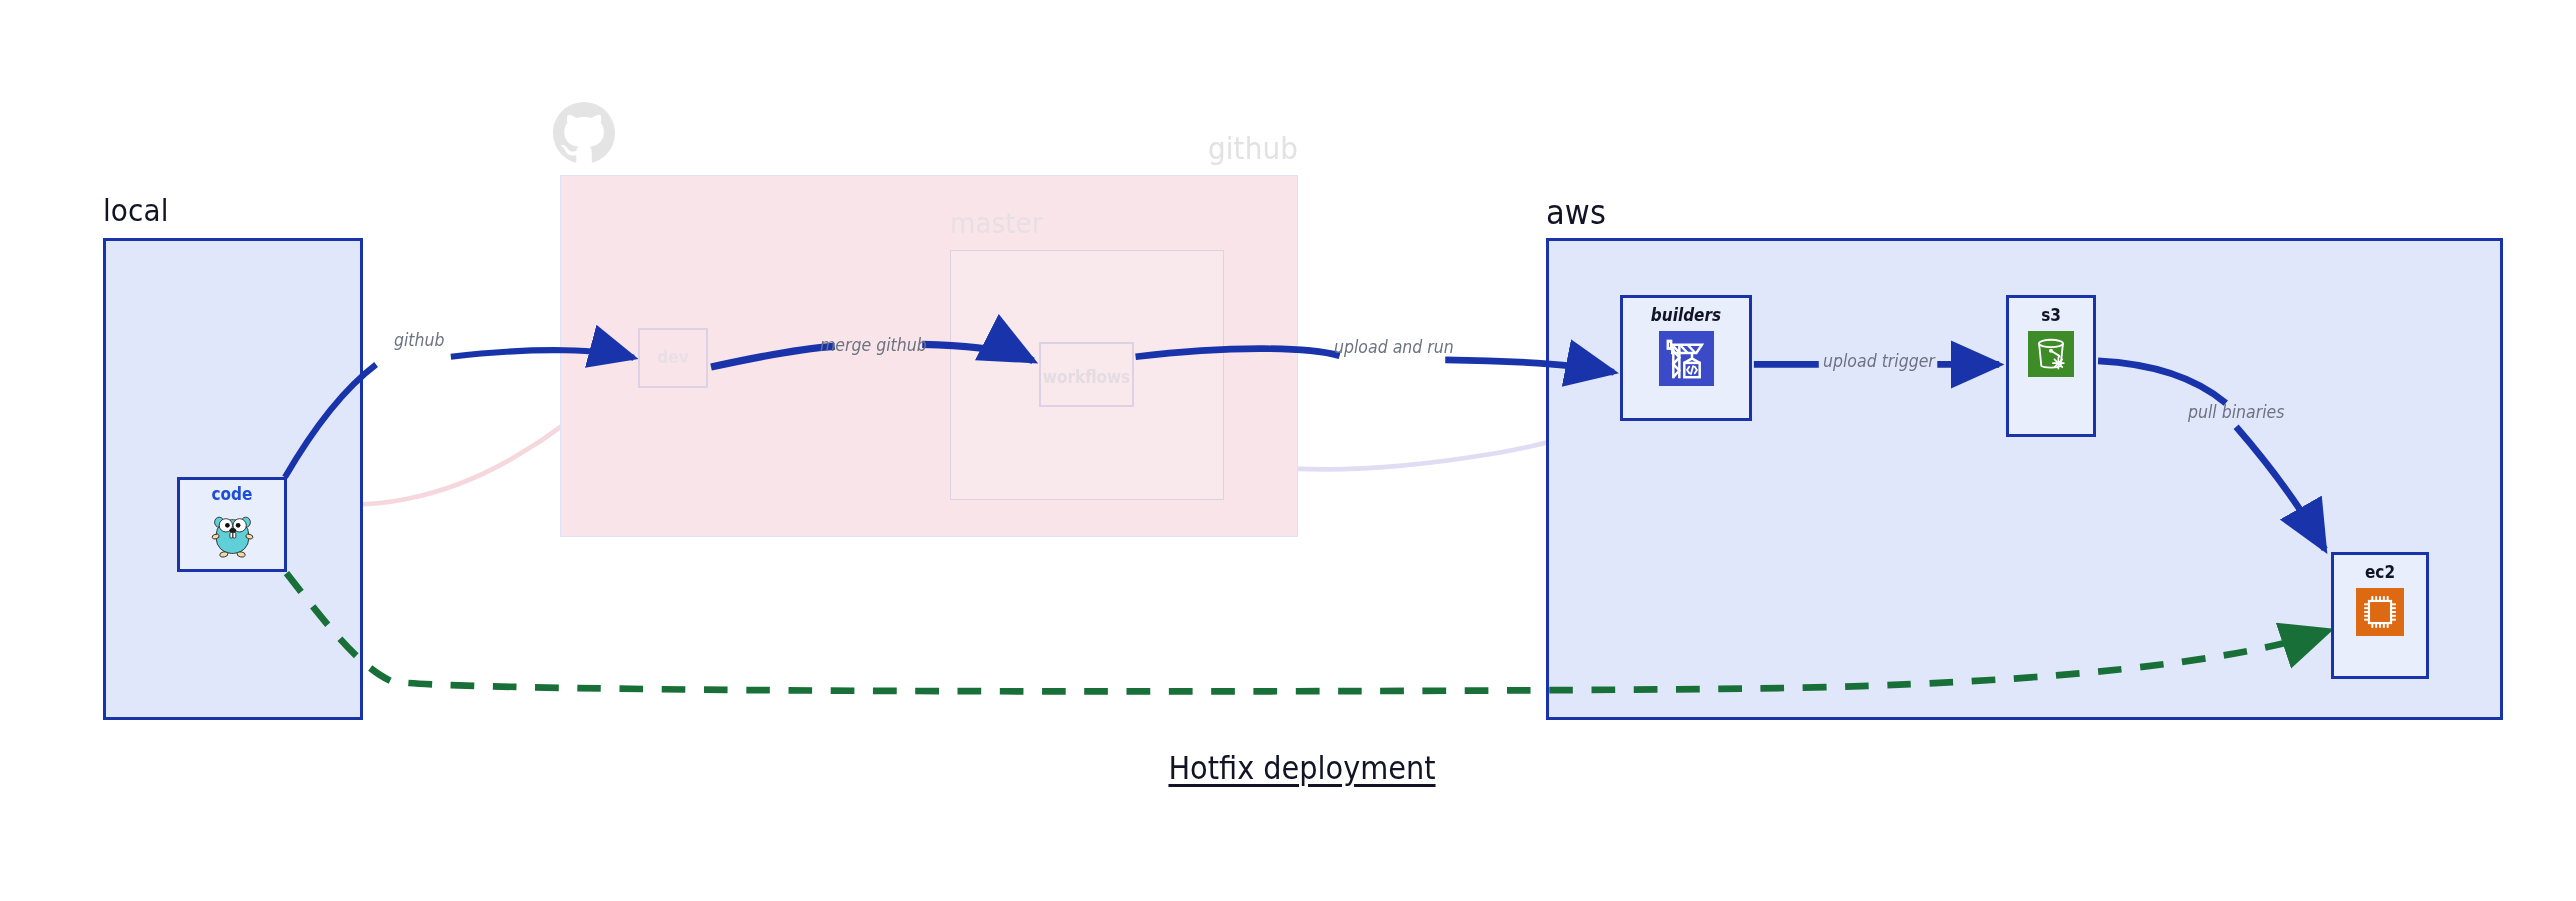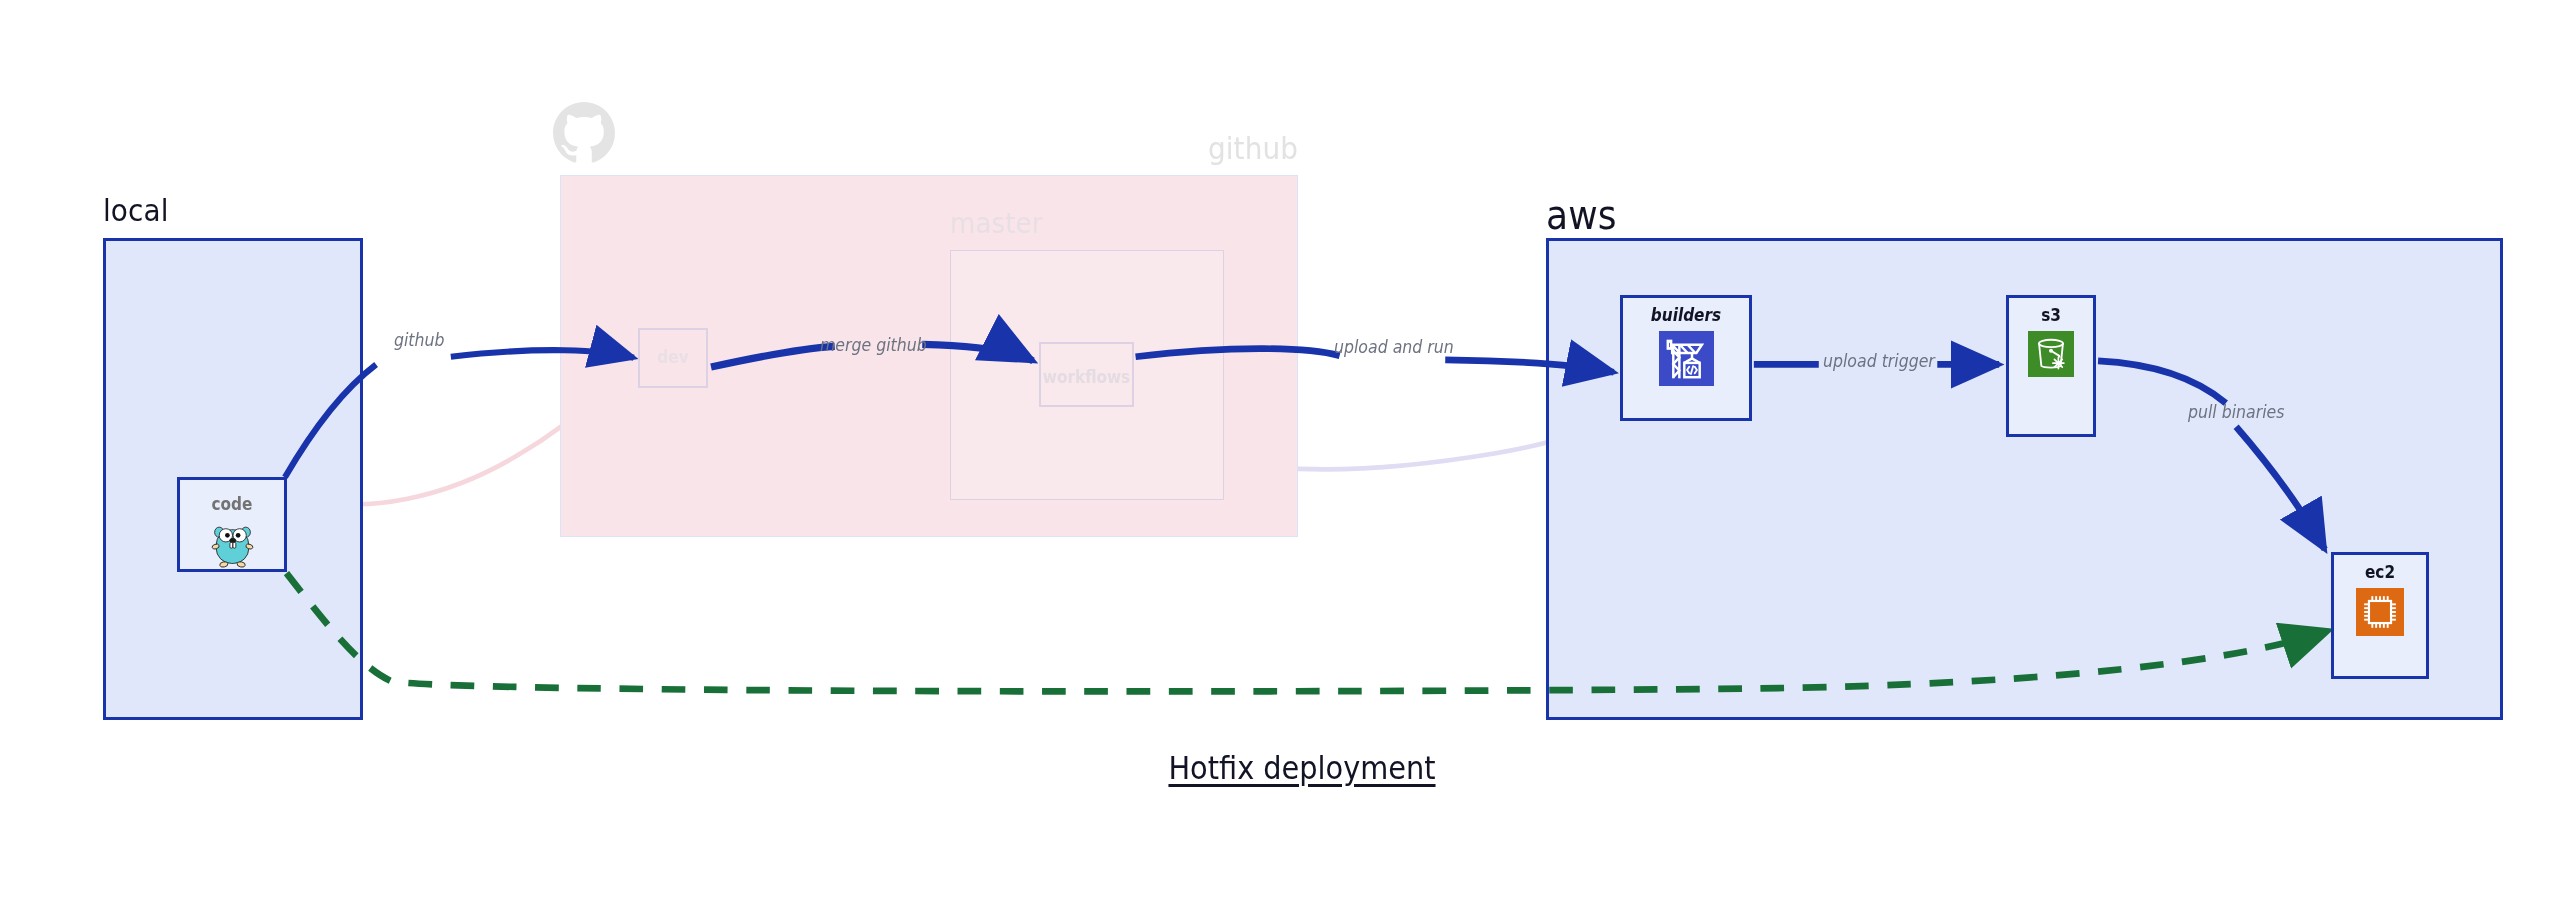--- a/index.html
+++ b/index.html
@@ -42,34 +42,34 @@
     left:950px;top:206px;width:274px;
     font-size:29px;color:#e8dfe4;
   }
 
   #cluster-aws{
     left:1546px;top:238px;width:957px;height:482px;
     background:#e1e7fb;border:3.6px solid #1934ab;
   }
   #label-aws{
     left:1546px;top:192px;width:957px;
-    font-size:40px;color:#121426;
+    font-size:34px;color:#121426;
   }
 
   
   .node{position:absolute;box-sizing:border-box;display:flex;
         flex-direction:column;align-items:center;}
   .node-title{font-weight:700;white-space:nowrap;}
   .node-ico{display:block;}
 
   .node.solid{background:#e9eefc;border:3.6px solid #1934ab;}
   .node.faded{background:transparent;border:2.1px solid #ddd1e4;}
 
   #node-code{left:177px;top:477px;width:110px;height:95px;}
-  #node-code .node-title{font-size:17px;color:#737373;margin-top:14px;}
+  #node-code .node-title{font-size:17px;color:#1d4ed8;margin-top:4px;}
   #node-code .node-ico{margin-top:3.1px;}
 
   #node-dev{left:638px;top:328px;width:70px;height:60px;}
   #node-dev .node-title{font-size:17px;color:#eadfe5;margin-top:17px;}
 
   #node-workflows{left:1039px;top:342px;width:95px;height:65px;}
   #node-workflows .node-title{font-size:17px;color:#e4dce2;margin-top:23px;}
 
   #node-builders{left:1620px;top:295px;width:132px;height:126px;}
   #node-builders .node-title{font-size:17px;color:#121426;margin-top:7.2px;font-style:italic;}

